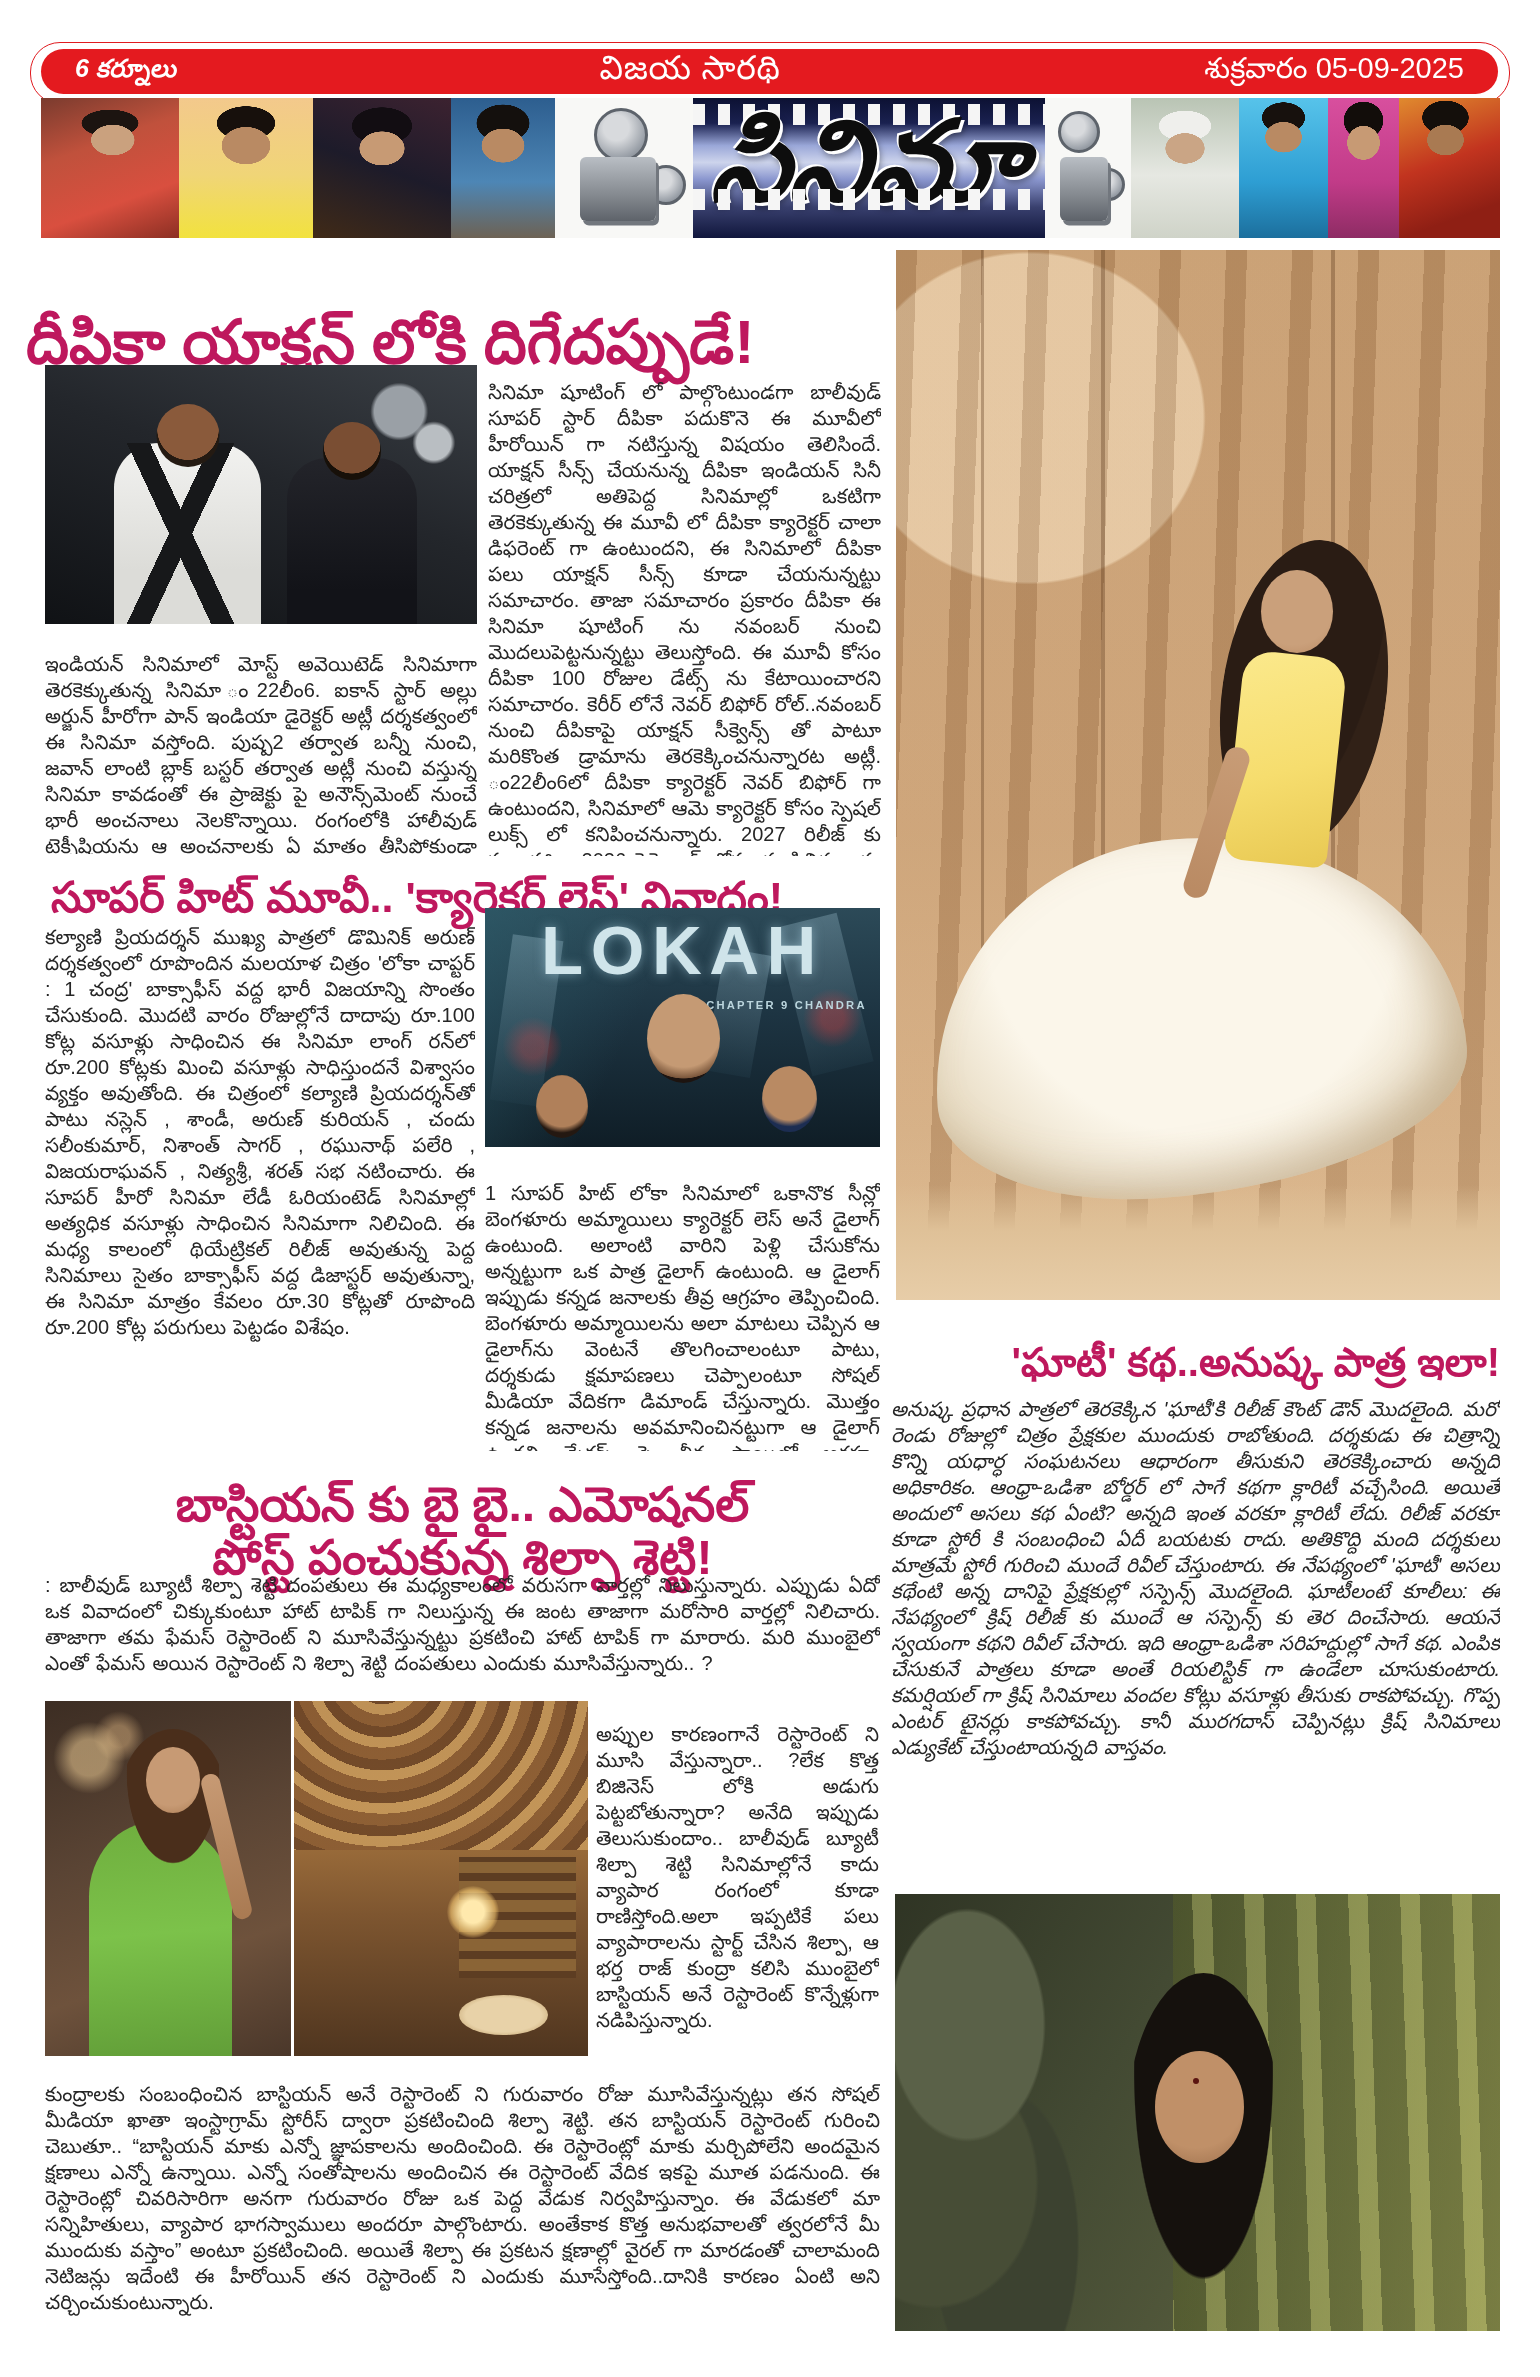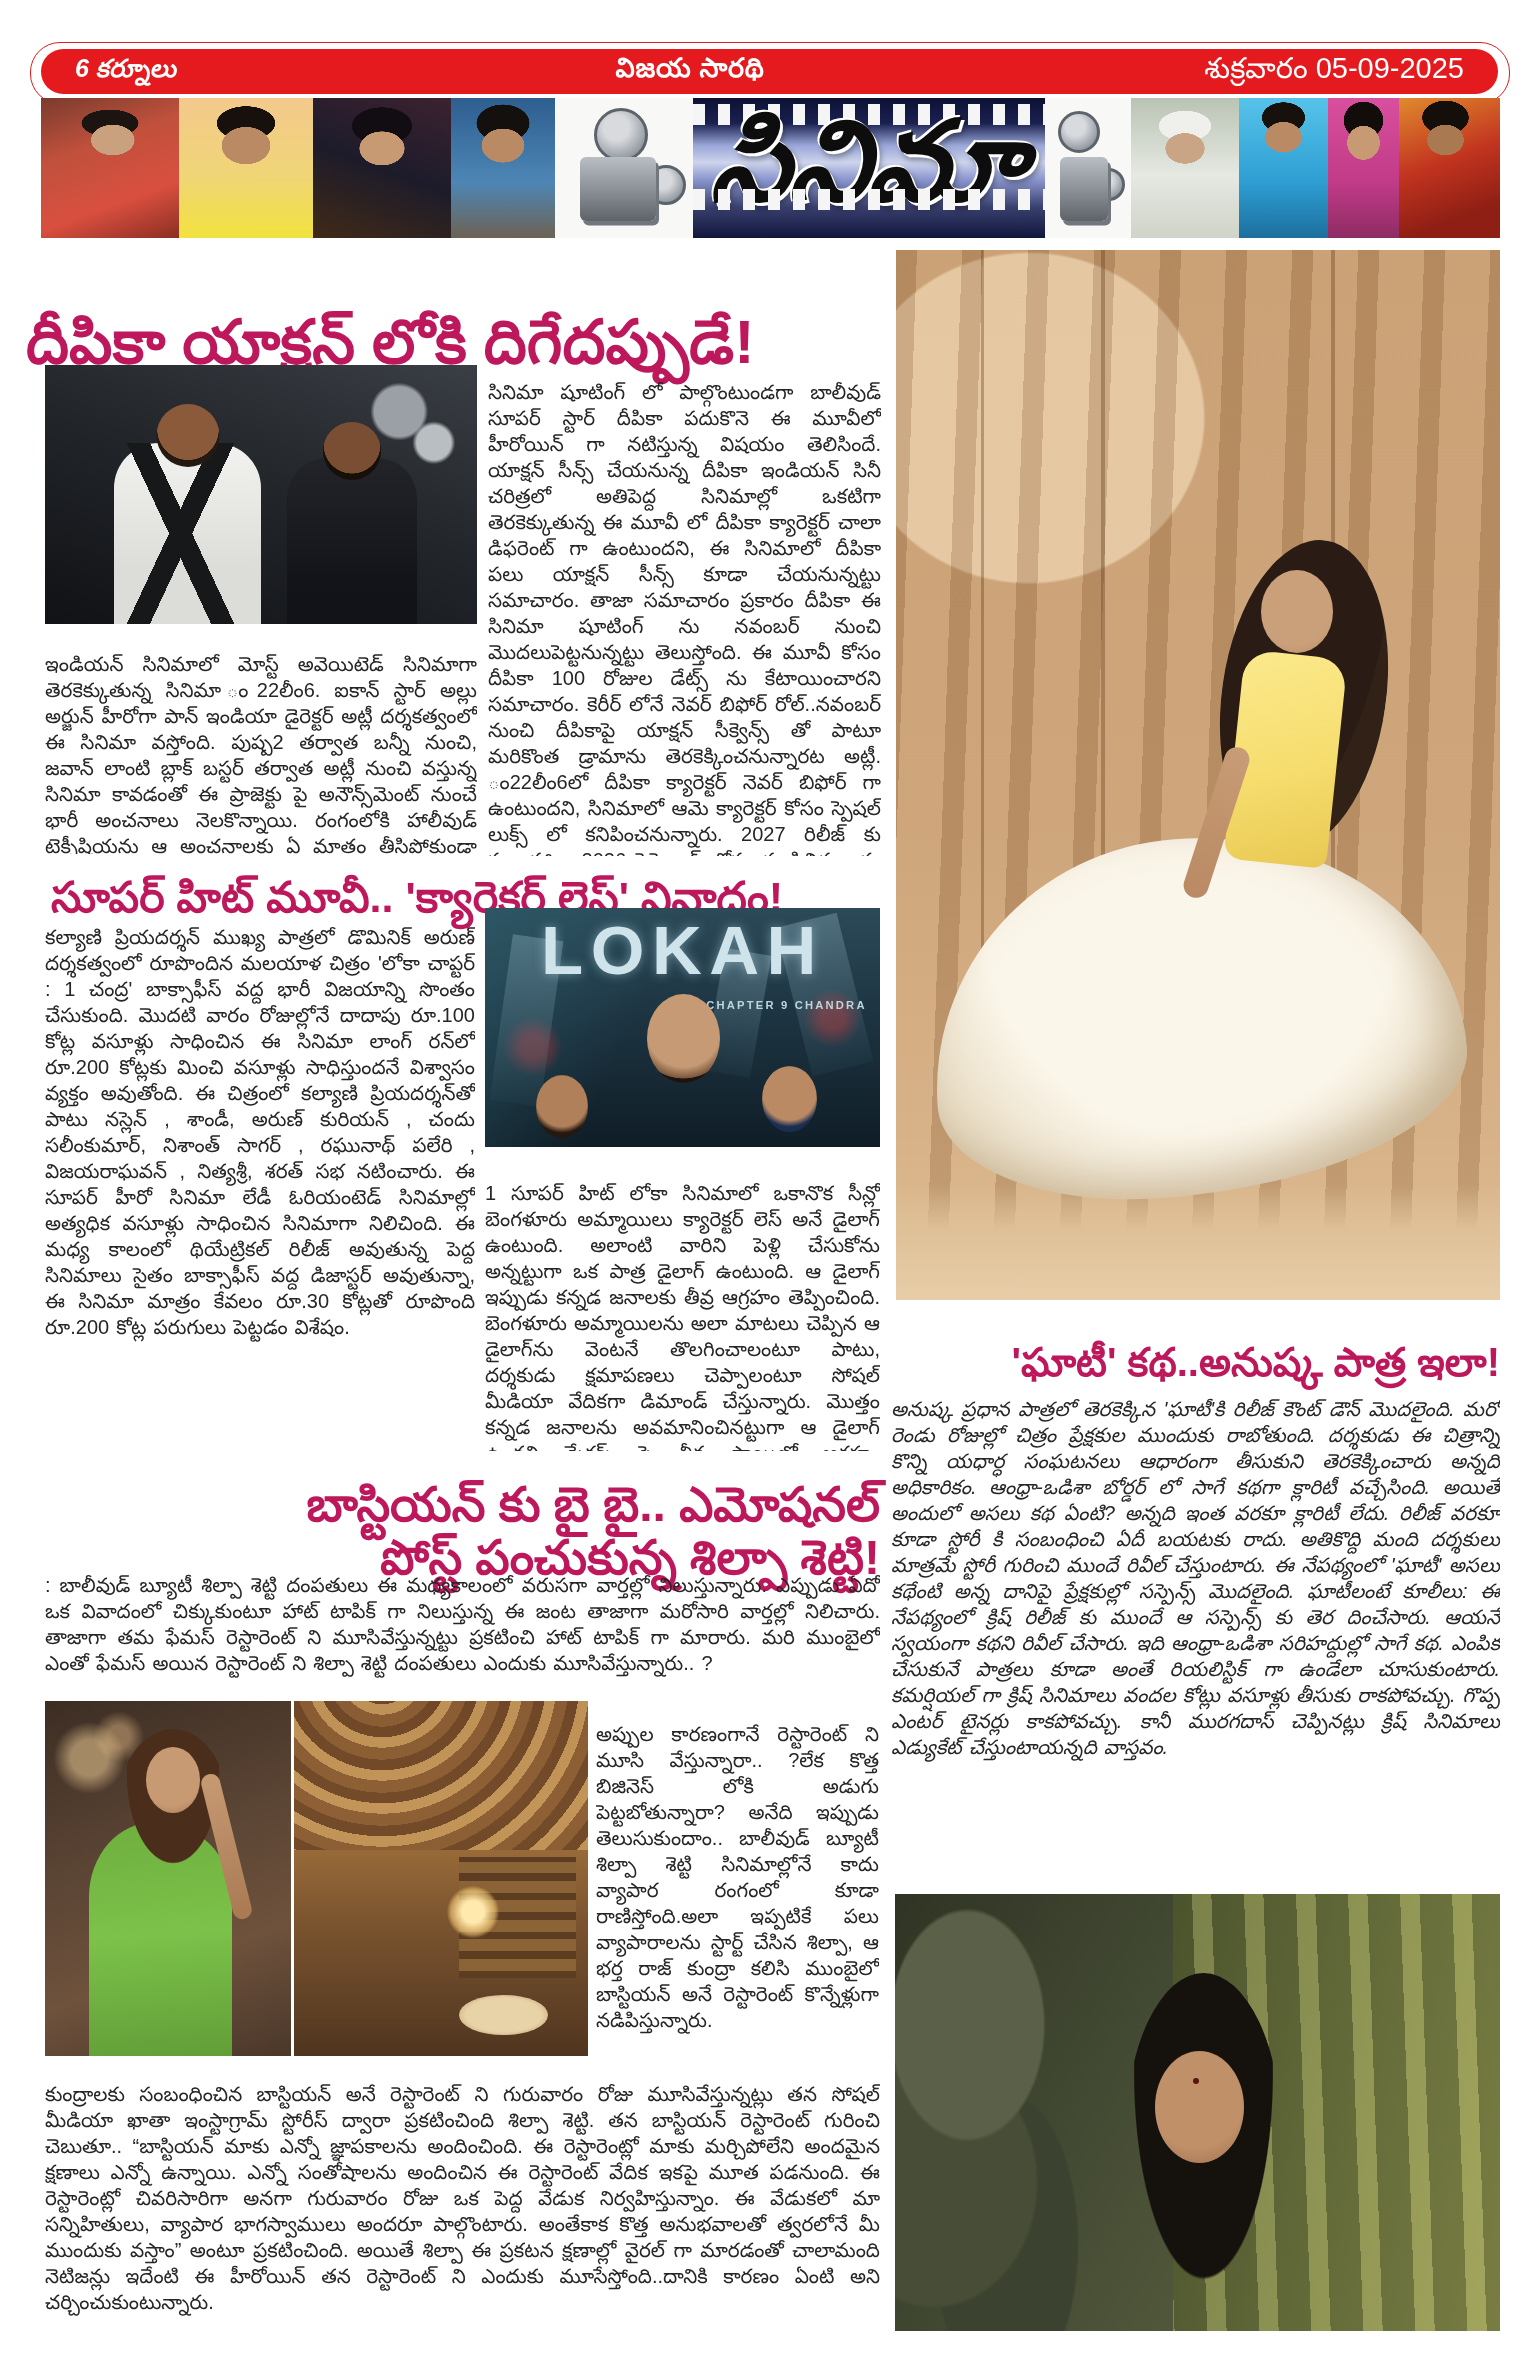--- a/index.html
+++ b/index.html
@@ -6,21 +6,21 @@
   .page{position:relative;width:1541px;height:2377px;background:#ffffff;overflow:hidden;
         font-family:"Liberation Sans","DejaVu Sans",sans-serif;color:#1c1c1c;}
 
   
   .topbar-outline{position:absolute;left:30px;top:42px;width:1478px;height:60px;
         border:1.5px solid #e01b20;border-radius:30px;}
   .topbar{position:absolute;left:41px;top:49px;width:1457px;height:45px;background:#e41a1f;
         border-radius:22.4px;display:flex;align-items:center;justify-content:space-between;
         padding:0 34px;box-sizing:border-box;color:#ffffff;}
   .topbar .edition{font-size:25px;font-weight:700;font-style:italic;}
-  .topbar .paper{font-size:27px;font-weight:700;letter-spacing:0.7px;}
+  .topbar .paper{font-size:33px;font-weight:400;letter-spacing:0.7px;}
   .topbar .dateline{font-size:29px;font-weight:400;}
 
   
   .masthead{position:absolute;left:41px;top:98px;width:1459px;height:140px;display:flex;}
   .mcell{height:100%;position:relative;flex:0 0 auto;}
   .m1{width:138px;background:
       radial-gradient(ellipse 26% 18% at 52% 30%,#caa17e 0 60%,transparent 61%),
       radial-gradient(ellipse 34% 16% at 50% 18%,#1c1410 0 60%,transparent 61%),
       linear-gradient(160deg,#7a3b2e 0%,#c0513c 35%,#d94f3f 70%,#8c2f23 100%);}
   .m2{width:134px;background:
@@ -68,21 +68,21 @@
   .k4{width:101px;background:
       radial-gradient(ellipse 30% 18% at 46% 30%,#a97a52 0 60%,transparent 61%),
       radial-gradient(ellipse 38% 20% at 46% 14%,#140f0b 0 60%,transparent 61%),
       linear-gradient(160deg,#e08a2e 0%,#c2341f 45%,#8f1f14 80%);}
 
   
   .headline{position:absolute;font-weight:800;color:#be185d;line-height:1.04;letter-spacing:0px;}
   .h1{left:26px;top:270px;width:850px;font-size:61px;}
   .h2{left:51px;top:839px;width:828px;font-size:43px;white-space:nowrap;}
   .h3{left:891px;top:1309px;width:609px;font-size:40px;text-align:right;}
-  .h4{left:45px;top:1439px;width:835px;font-size:48px;text-align:right;line-height:1.1;}
+  .h4{left:45px;top:1439px;width:835px;font-size:48px;text-align:center;line-height:1.1;}
 
   
   .body-txt{position:absolute;font-size:20px;line-height:26px;text-align:justify;
       color:#262626;overflow:hidden;word-spacing:1.5px;}
   .a1-left{left:45px;top:631px;width:432px;height:203px;}
   .a1-right{left:488px;top:359px;width:393px;height:477px;}
   .a2-left{left:45px;top:904px;width:430px;height:526px;}
   .a2-right{left:485px;top:1160px;width:395px;height:271px;}
   .a3-body{left:891px;top:1376px;width:609px;height:507px;font-style:italic;}
   .a4-intro{left:45px;top:1552px;width:835px;height:146px;}

